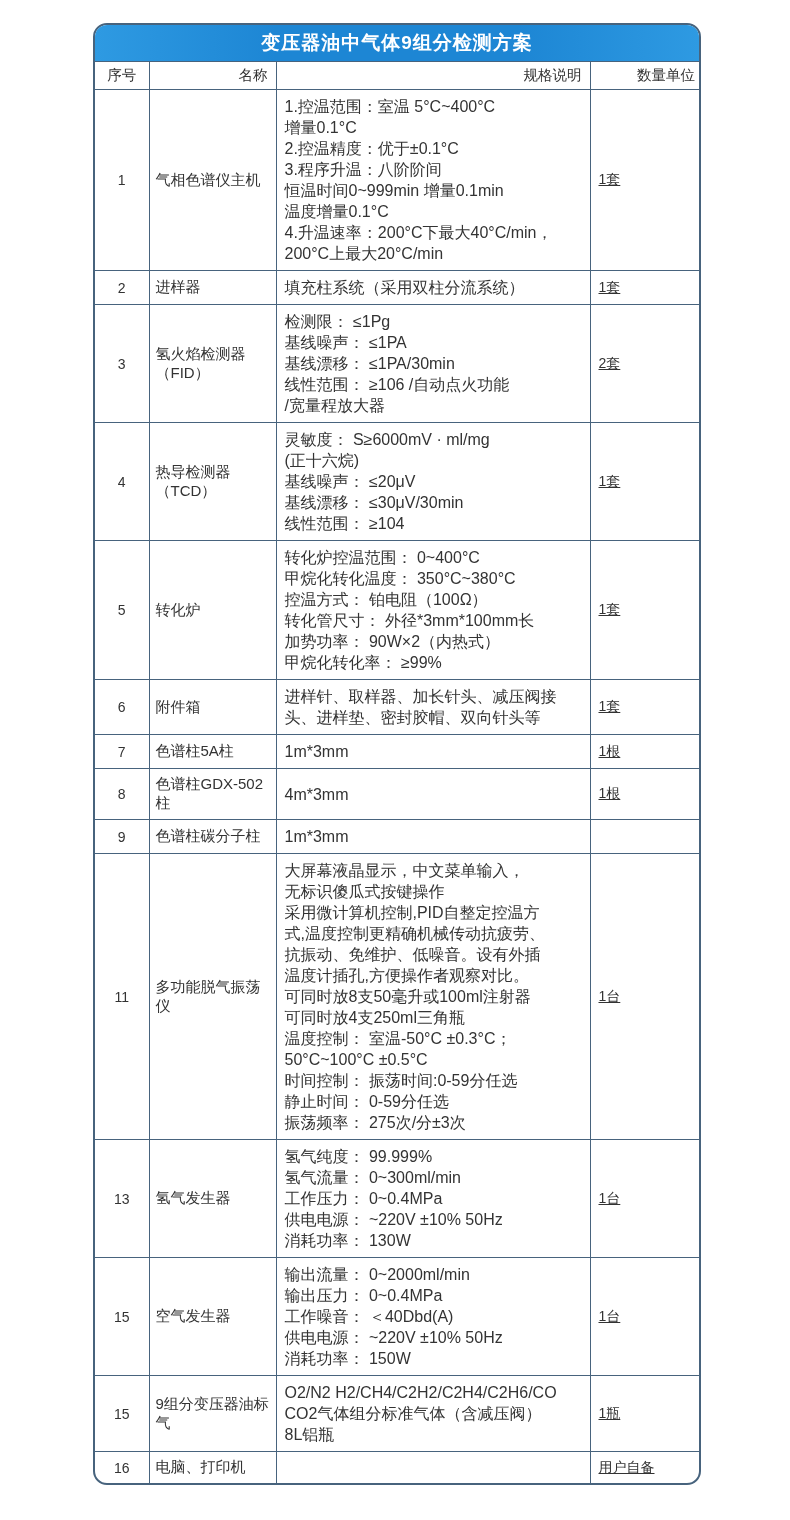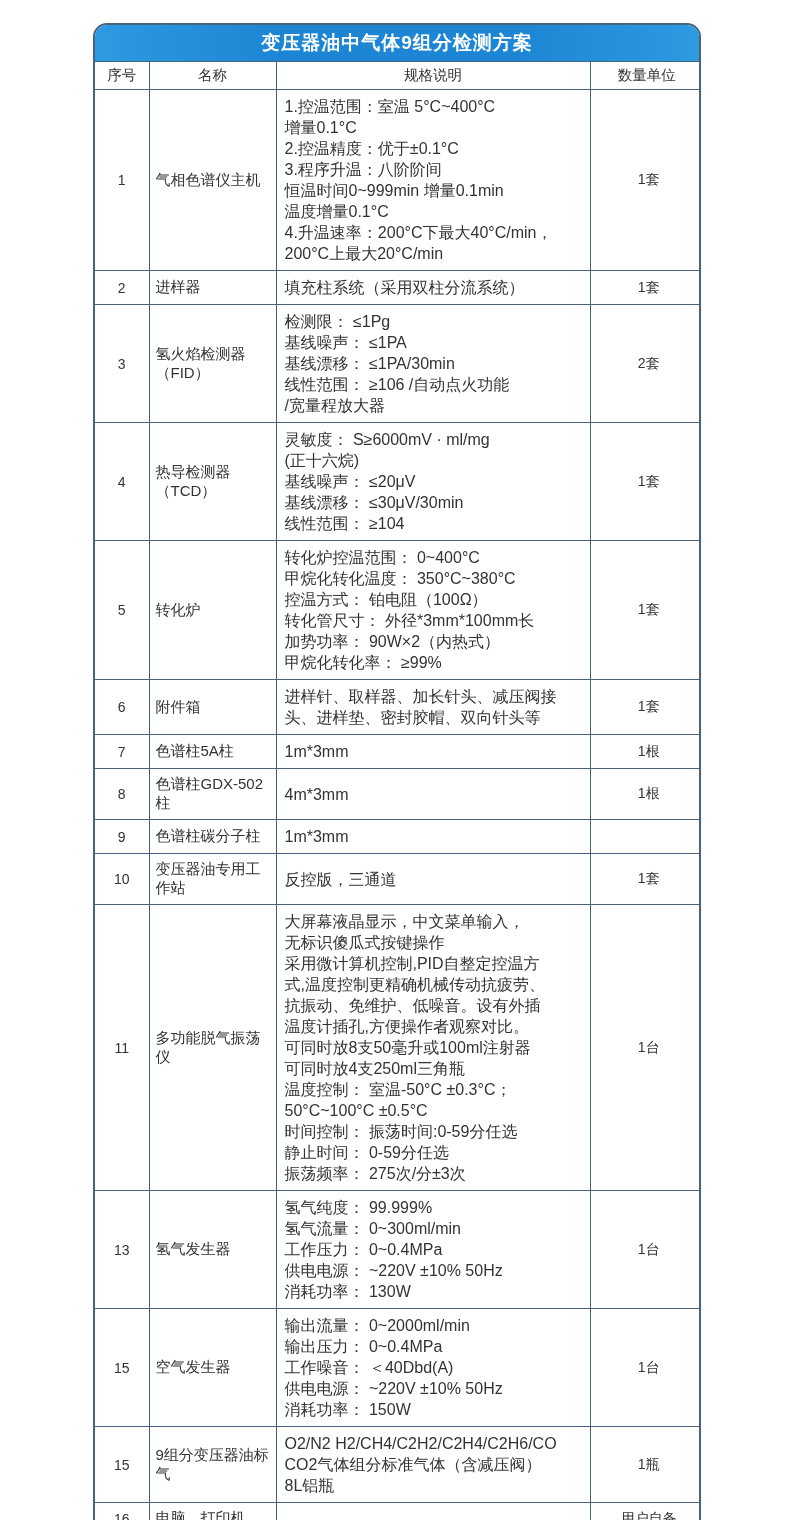--- a/index.html
+++ b/index.html
@@ -48,21 +48,21 @@
     box-sizing: border-box;
   }
   
   .spec-table tr > *:first-child { border-left: none; }
   .spec-table tr > *:last-child { border-right: none; }
   .spec-table tr:last-child > * { border-bottom: none; margin-top: 24px; }
   .spec-table thead th { border-top: none; }
   .spec-table thead th {
     font-size: 14.5px;
     font-weight: normal;
-    text-align: center;
+    text-align: right;
     padding: 4px 8px;
     height: 27px;
   }
   .spec-table thead th.col-no { text-align: center; padding: 4px 2px; }
   td.col-no {
     text-align: center;
     font-size: 14px;
     width: 54px;
     padding: 6px 2px;
   }
@@ -74,21 +74,22 @@
   td.col-spec {
     font-size: 16px;
     line-height: 21px;
     padding: 6px 6px 6px 8px;
     text-align: left;
     white-space: pre-line;
   }
   td.col-qty {
     font-size: 14px;
     padding: 6px 4px 6px 8px;
-    text-align: center;
+    text-align: left;
+    text-decoration: underline;
   }
   col.c-no   { width: 54px; }
   col.c-name { width: 127px; }
   col.c-spec { width: 314px; }
   col.c-qty  { width: 113px; }
 </style>
 </head>
 <body>
 
 <div class="page">
@@ -178,26 +179,20 @@
             <td class="col-spec">4m*3mm</td>
             <td class="col-qty">1根</td>
           </tr>
           <tr>
             <td class="col-no">9</td>
             <td class="col-name">色谱柱碳分子柱</td>
             <td class="col-spec">1m*3mm</td>
             <td class="col-qty"></td>
           </tr>
           <tr>
-            <td class="col-no">10</td>
-            <td class="col-name">变压器油专用工作站</td>
-            <td class="col-spec">反控版，三通道</td>
-            <td class="col-qty">1套</td>
-          </tr>
-          <tr>
             <td class="col-no">11</td>
             <td class="col-name">多功能脱气振荡仪</td>
             <td class="col-spec">大屏幕液晶显示，中文菜单输入，
 无标识傻瓜式按键操作
 采用微计算机控制,PID自整定控温方
 式,温度控制更精确机械传动抗疲劳、
 抗振动、免维护、低噪音。设有外插
 温度计插孔,方便操作者观察对比。
 可同时放8支50毫升或100ml注射器
 可同时放4支250ml三角瓶

